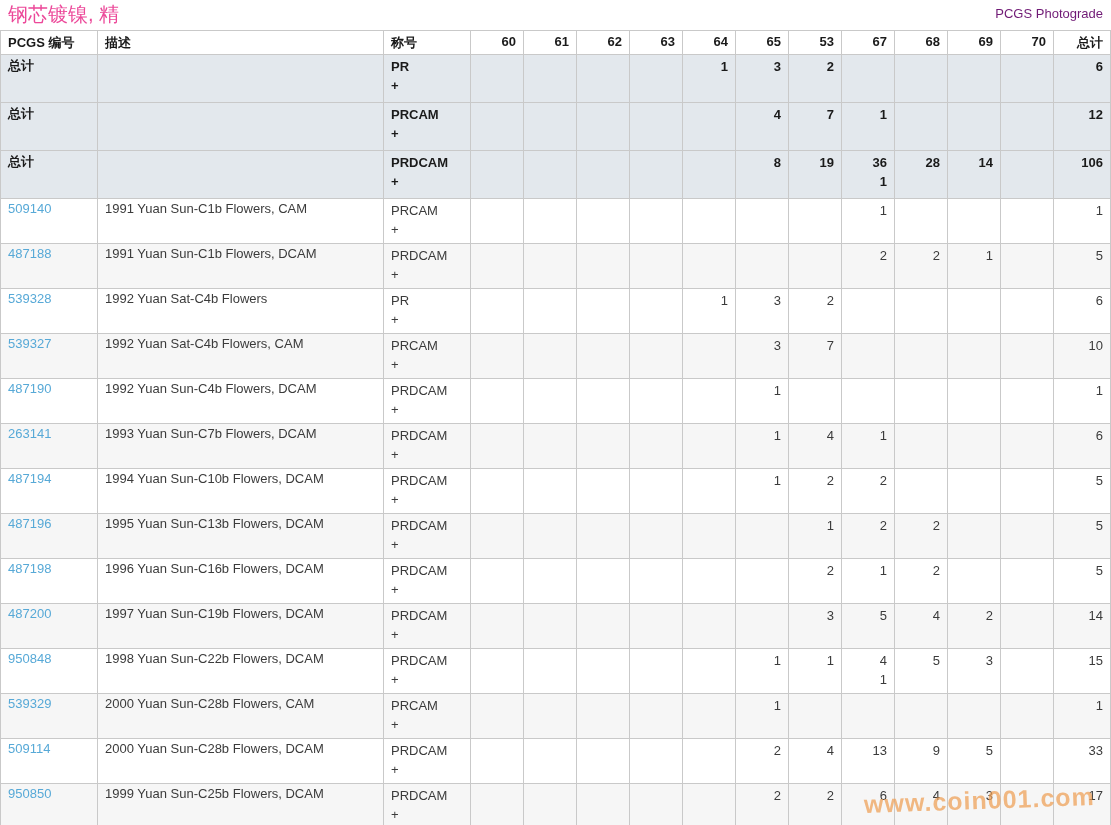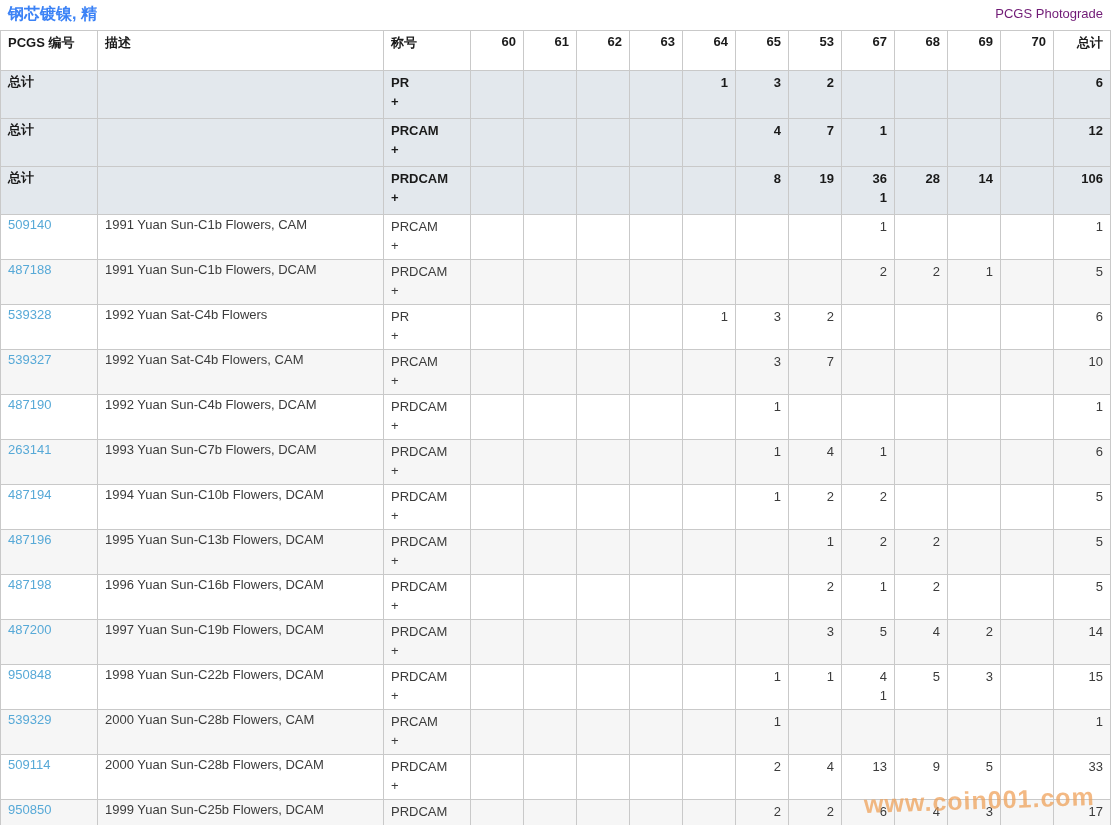--- a/index.html
+++ b/index.html
@@ -16,23 +16,23 @@
     background: #ffffff;
   }
   .topbar {
     display: flex;
     justify-content: space-between;
     align-items: flex-start;
     padding: 5px 8px 4px 8px;
     height: 21px;
   }
   .page-title {
-    font-size: 16px;
-    font-weight: bold;
-    color: #3b82f6;
+    font-size: 20px;
+    font-weight: normal;
+    color: #ec4899;
     margin: 0;
     line-height: 18px;
   }
   .pg-link {
     font-size: 13px;
     color: #701a75;
     text-decoration: none;
     cursor: pointer;
     line-height: 18px;
   }
@@ -49,21 +49,21 @@
     color: #3b3b3b;
     overflow: hidden;
     white-space: nowrap;
   }
   table.pop thead th {
     font-weight: bold;
     color: #1a1a1a;
     text-align: left;
     height: 16px;
     padding-top: 3px;
-    padding-bottom: 18px;
+    padding-bottom: 2px;
     background: #ffffff;
   }
   table.pop thead th.num { text-align: right; }
   td.num { text-align: right; }
   tr.summary-row td {
     background: #e3e8ed;
     font-weight: bold;
     color: #1a1a1a;
     height: 43px;
   }

